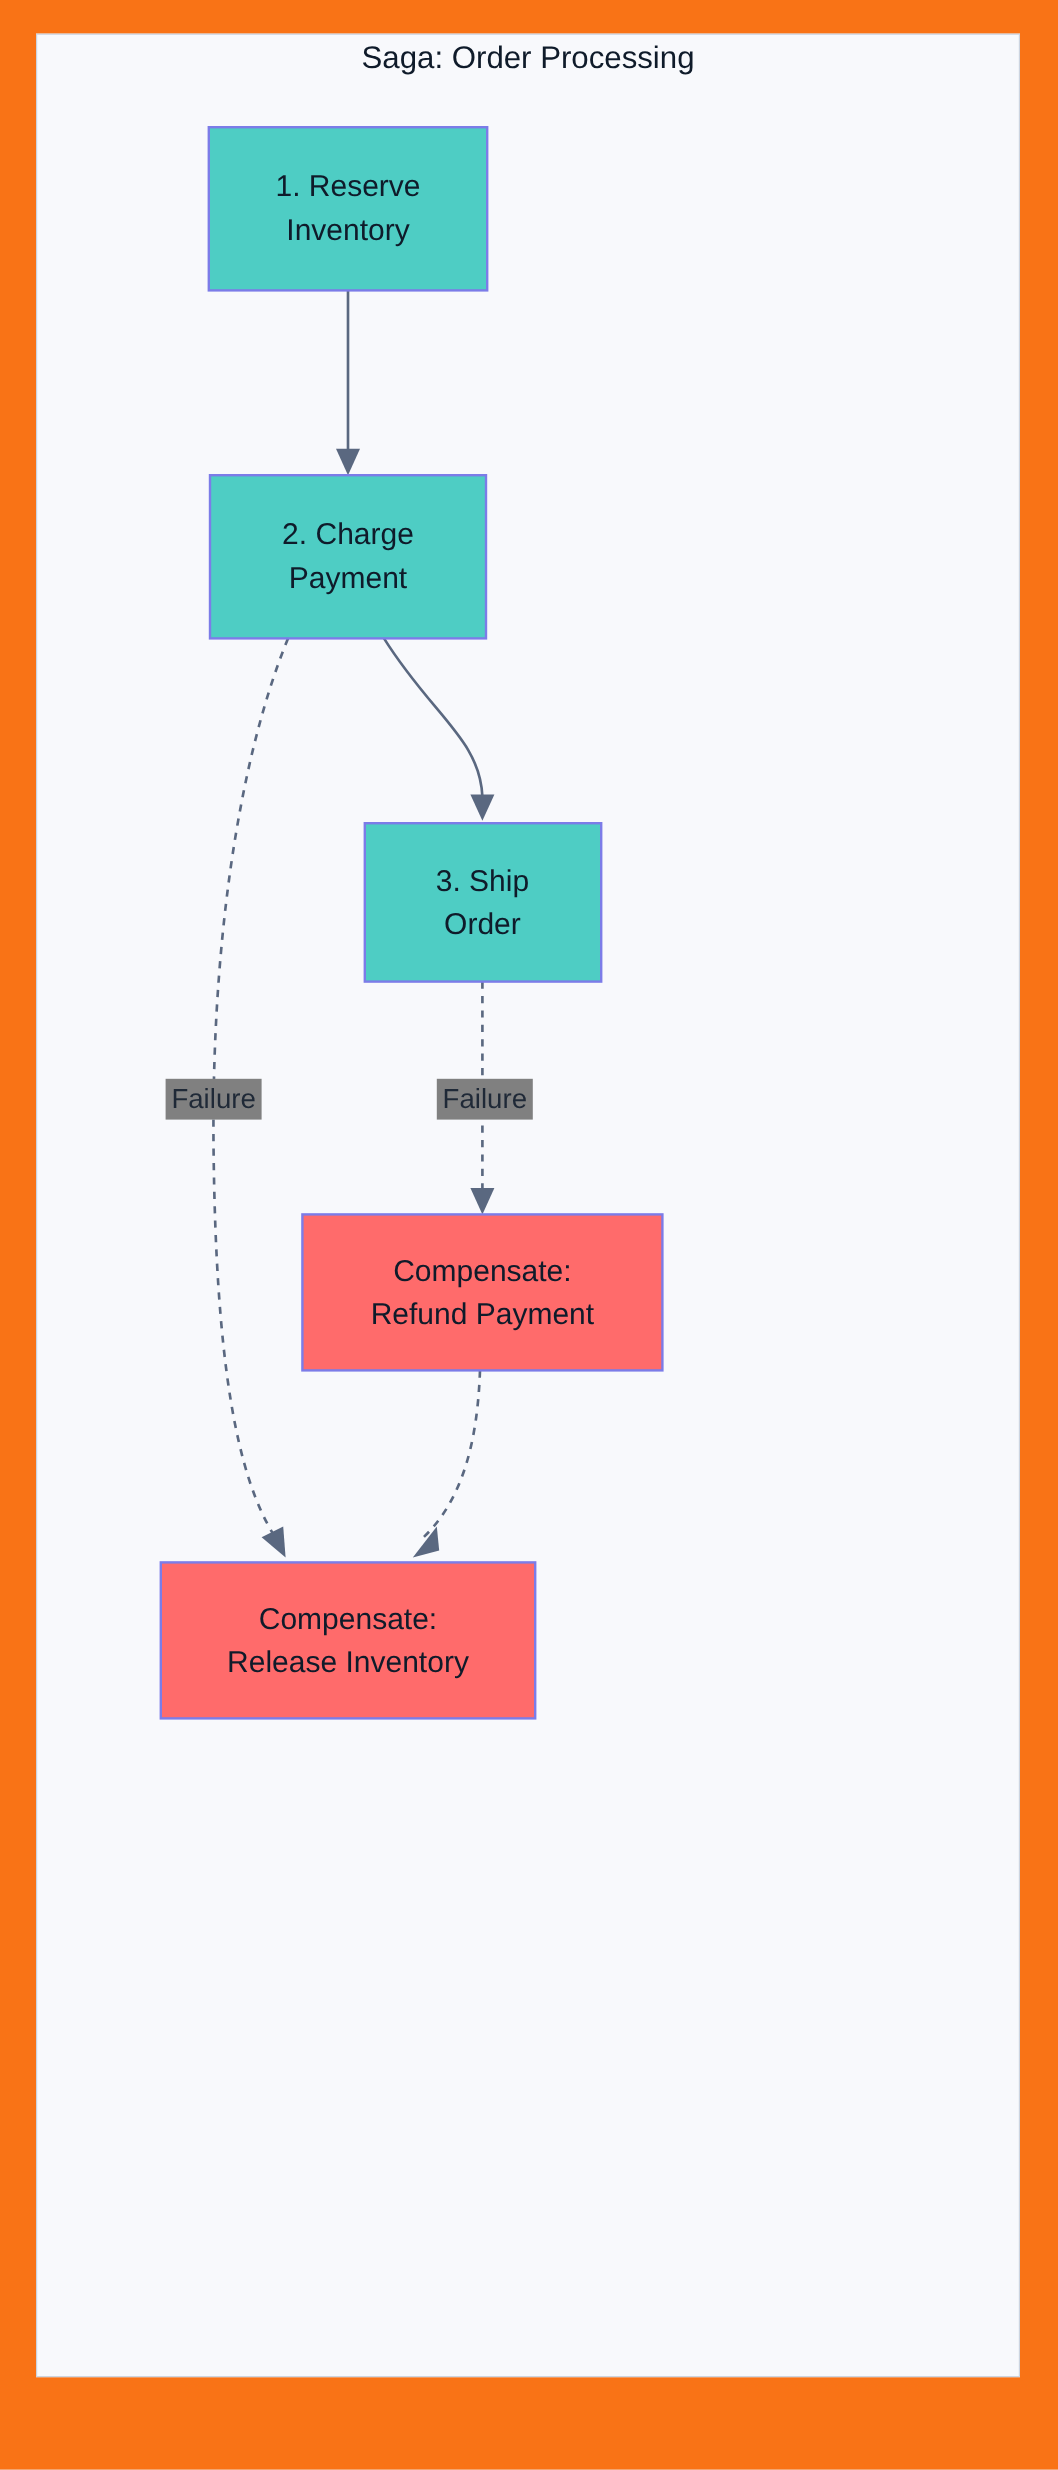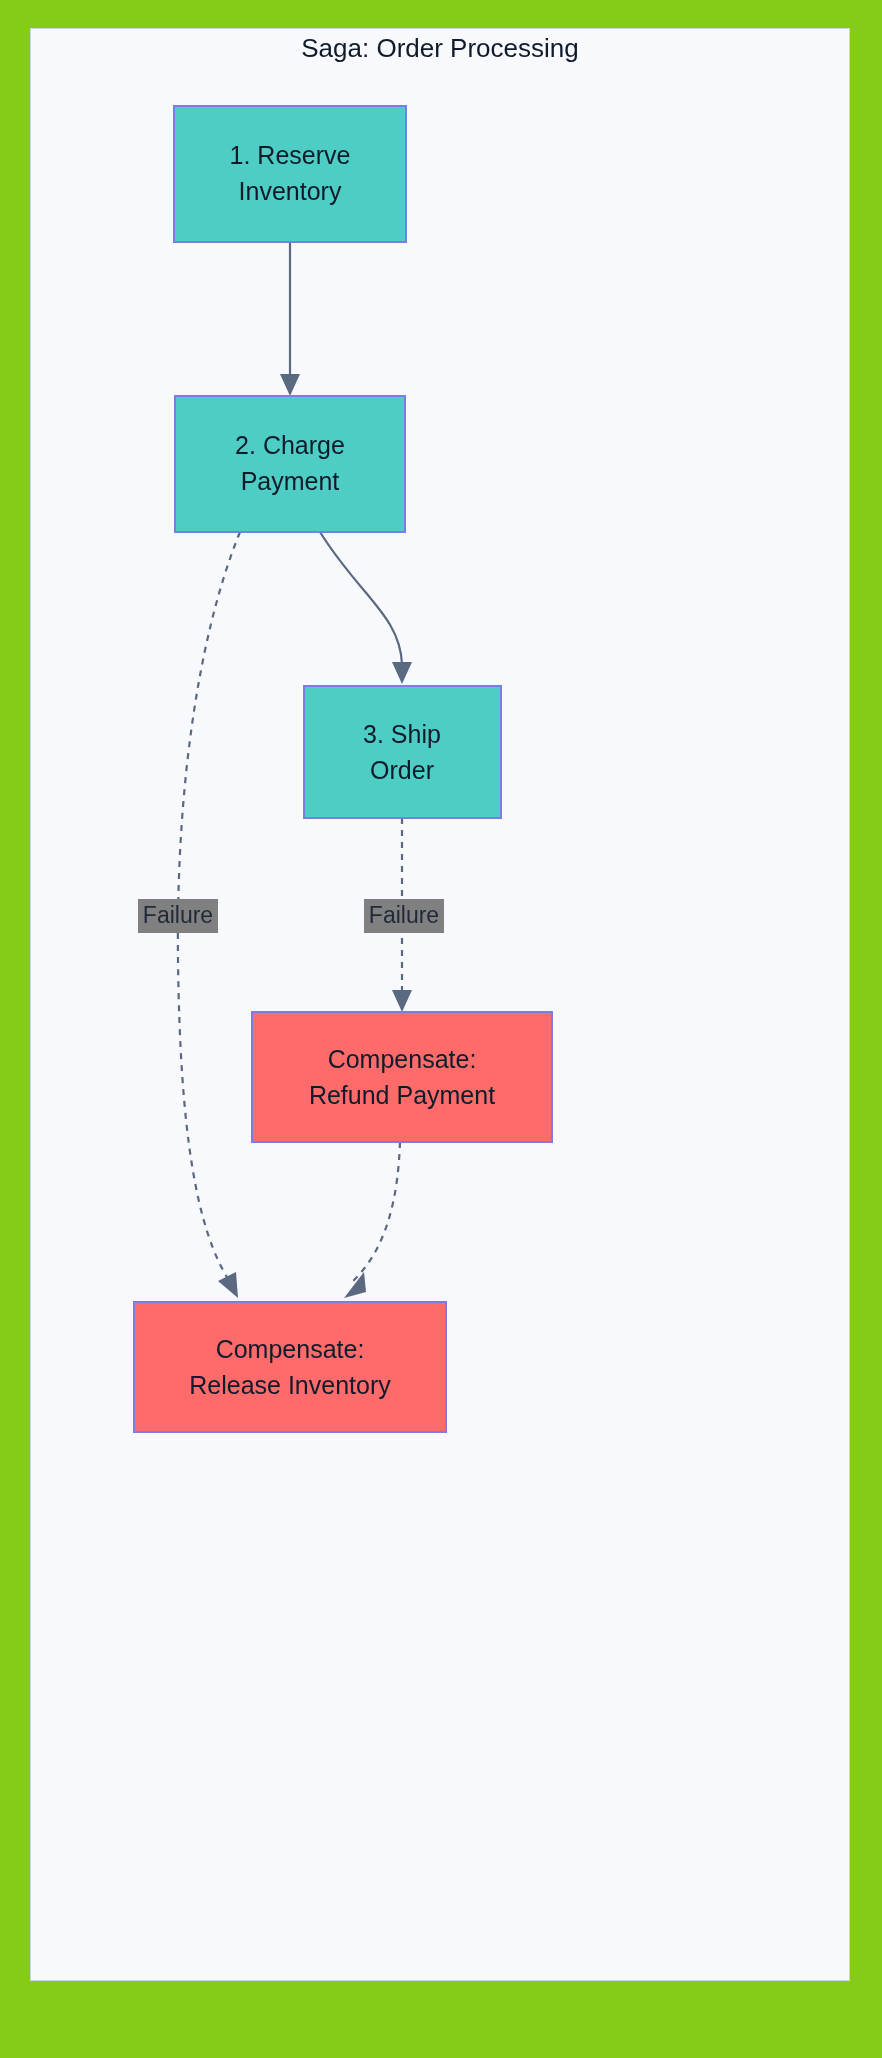--- a/index.html
+++ b/index.html
@@ -10,21 +10,21 @@
   body {
     width: 882px;
     height: 2058px;
     font-family: "Liberation Sans", sans-serif;
     overflow: hidden;
   }
   #canvas {
     position: relative;
     width: 882px;
     height: 2058px;
-    background: #84cc16;
+    background: #f97316;
   }
   #diagram-container {
     position: absolute;
     left: 30px;
     top: 28px;
     width: 820px;
     height: 1953px;
     background: #f8f9fc;
     border: 1px solid #ccd4e0;
     box-sizing: border-box;

